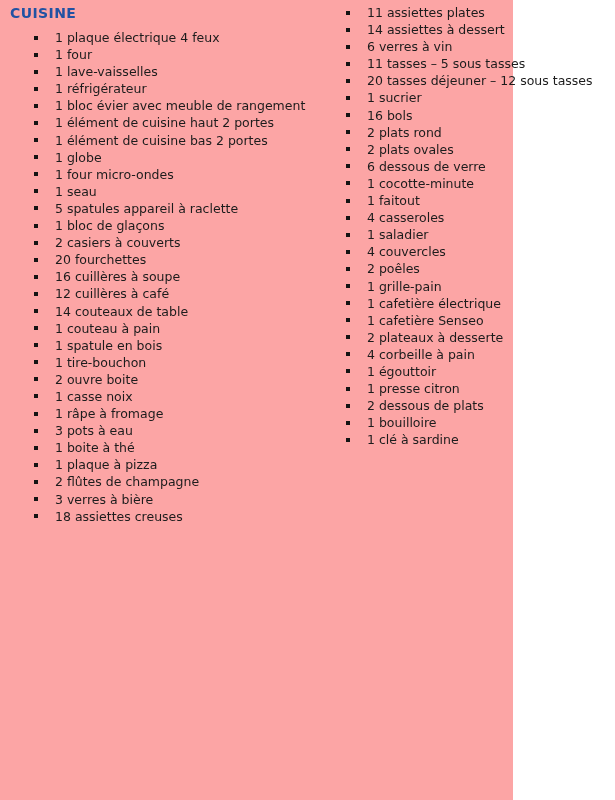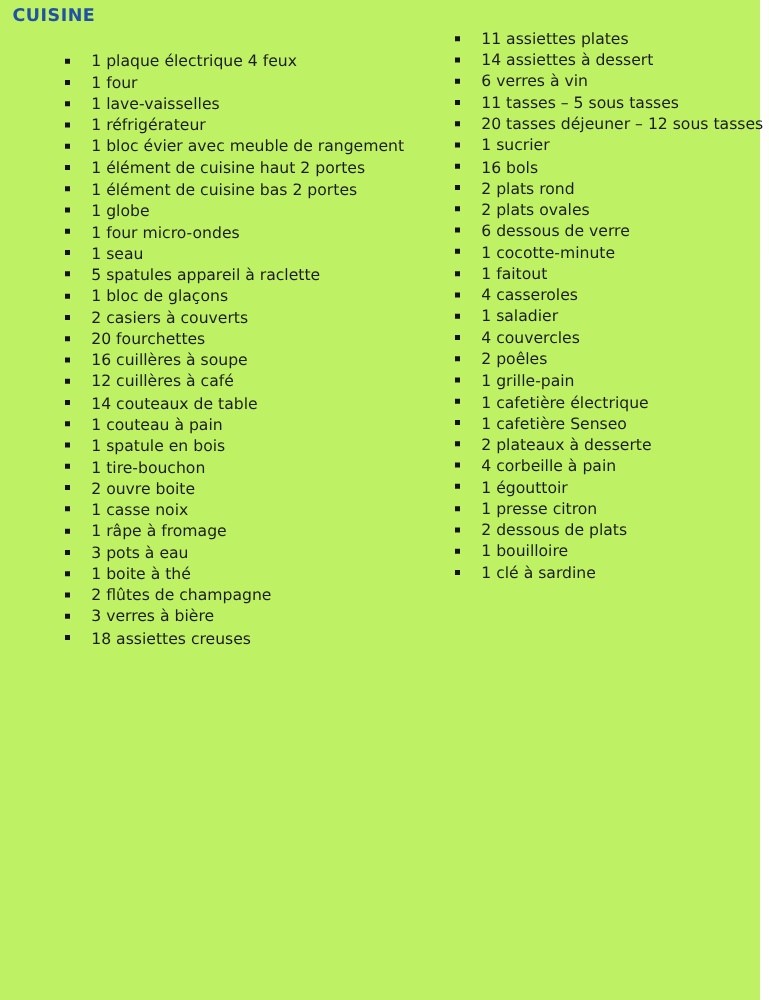--- a/index.html
+++ b/index.html
@@ -9,23 +9,23 @@
   }
   body {
     width: 615px;
     height: 800px;
     font-family: "DejaVu Sans", "Liberation Sans", sans-serif;
     color: #1c1c1c;
     overflow: hidden;
   }
   .page {
     position: relative;
-    width: 608px;
+    width: 513px;
     height: 800px;
-    background: #bef264;
+    background: #fca5a5;
   }
   .column {
     position: absolute;
     top: 4px;
   }
   .column-left {
     left: 10px;
     width: 315px;
   }
   .column-right {
@@ -35,21 +35,21 @@
   .doc-title {
     color: #2152a3;
     font-weight: bold;
     font-size: 14px;
     line-height: 18px;
     letter-spacing: 0.4px;
     margin-bottom: 7px;
   }
   ul.item-list {
     list-style: none;
-    margin: 18px;
+    margin: 0;
     padding: 0;
   }
   ul.item-list li {
     position: relative;
     padding-left: 45px;
     font-size: 12.5px;
     line-height: 17.1px;
     white-space: nowrap;
   }
   ul.item-list .bullet {
@@ -88,20 +88,21 @@
         <li><span class="bullet"></span><span>14 couteaux de table</span></li>
         <li><span class="bullet"></span><span>1 couteau à pain</span></li>
         <li><span class="bullet"></span><span>1 spatule en bois</span></li>
         <li><span class="bullet"></span><span>1 tire-bouchon</span></li>
         <li><span class="bullet"></span><span>2 ouvre boite</span></li>
         <li><span class="bullet"></span><span>1 casse noix</span></li>
         <li><span class="bullet"></span><span>1 râpe à fromage</span></li>
         <li><span class="bullet"></span></li>
         <li><span class="bullet"></span><span>3 pots à eau</span></li>
         <li><span class="bullet"></span><span>1 boite à thé</span></li>
+        <li><span class="bullet"></span><span>1 plaque à pizza</span></li>
         <li><span class="bullet"></span><span>2 flûtes de champagne</span></li>
         <li><span class="bullet"></span><span>3 verres à bière</span></li>
         <li><span class="bullet"></span><span>18 assiettes creuses</span></li>
       </ul>
   </div>
   <div class="column column-right">
     <ul class="item-list">
         <li><span class="bullet"></span><span>11 assiettes plates</span></li>
         <li><span class="bullet"></span><span>14 assiettes à dessert</span></li>
         <li><span class="bullet"></span><span>6 verres à vin</span></li>

